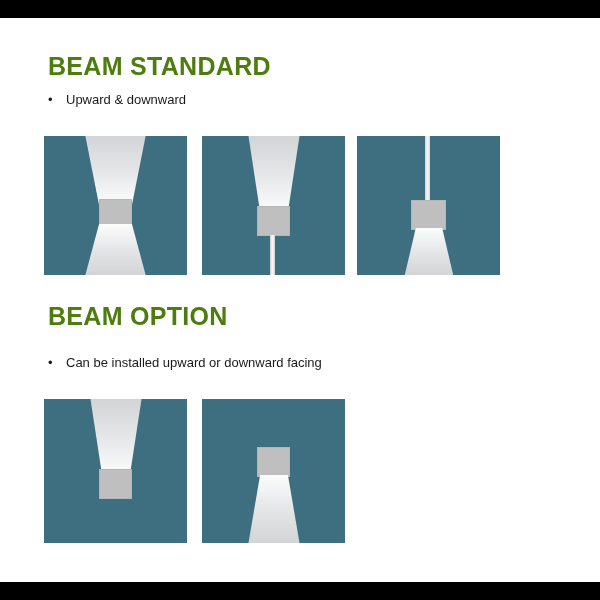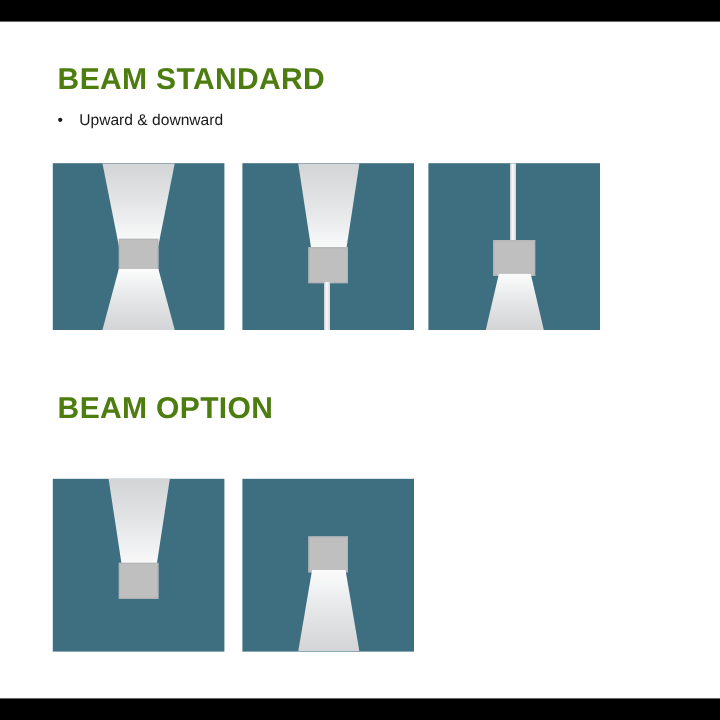--- a/index.html
+++ b/index.html
@@ -48,21 +48,21 @@
     color: #1A1A1A;
     white-space: nowrap;
   }
   .section-bullet .dot {
     display: inline-block;
     width: 18px;
   }
 
   #heading-standard { top: 34px; }
   #bullet-standard  { top: 74px; }
-  #heading-option   { top: 308px; }
+  #heading-option   { top: 284px; }
   #bullet-option    { top: 337px; }
 
   
   .tile {
     position: absolute;
     width: 143px;
     height: 139px;
     background: #3D6F80;
     overflow: hidden;
   }
@@ -128,20 +128,23 @@
     </div>
 
     <div class="tile" id="tile-3">
       <div class="stem" style="left:68px; top:0px; width:5px; height:65px;"></div>
       <div class="fixture-box" style="left:54px; top:64px; width:35px; height:30px;"></div>
       <div class="cone down" style="left:17px; top:92px; width:110px; height:47px;"></div>
     </div>
 
     <div class="section-heading" id="heading-option">BEAM OPTION</div>
 
+    <div class="section-bullet" id="bullet-option">
+      <span class="dot">•</span><span>Can be installed upward or downward facing</span>
+    </div>
 
     <div class="tile row-bottom" id="tile-4">
       <div class="cone up" style="left:14px; top:0px; width:116px; height:76px;"></div>
       <div class="fixture-box" style="left:55px; top:70px; width:33px; height:30px;"></div>
     </div>
 
     <div class="tile row-bottom" id="tile-5">
       <div class="fixture-box" style="left:55px; top:48px; width:33px; height:30px;"></div>
       <div class="cone down" style="left:14px; top:76px; width:116px; height:68px;"></div>
     </div>

